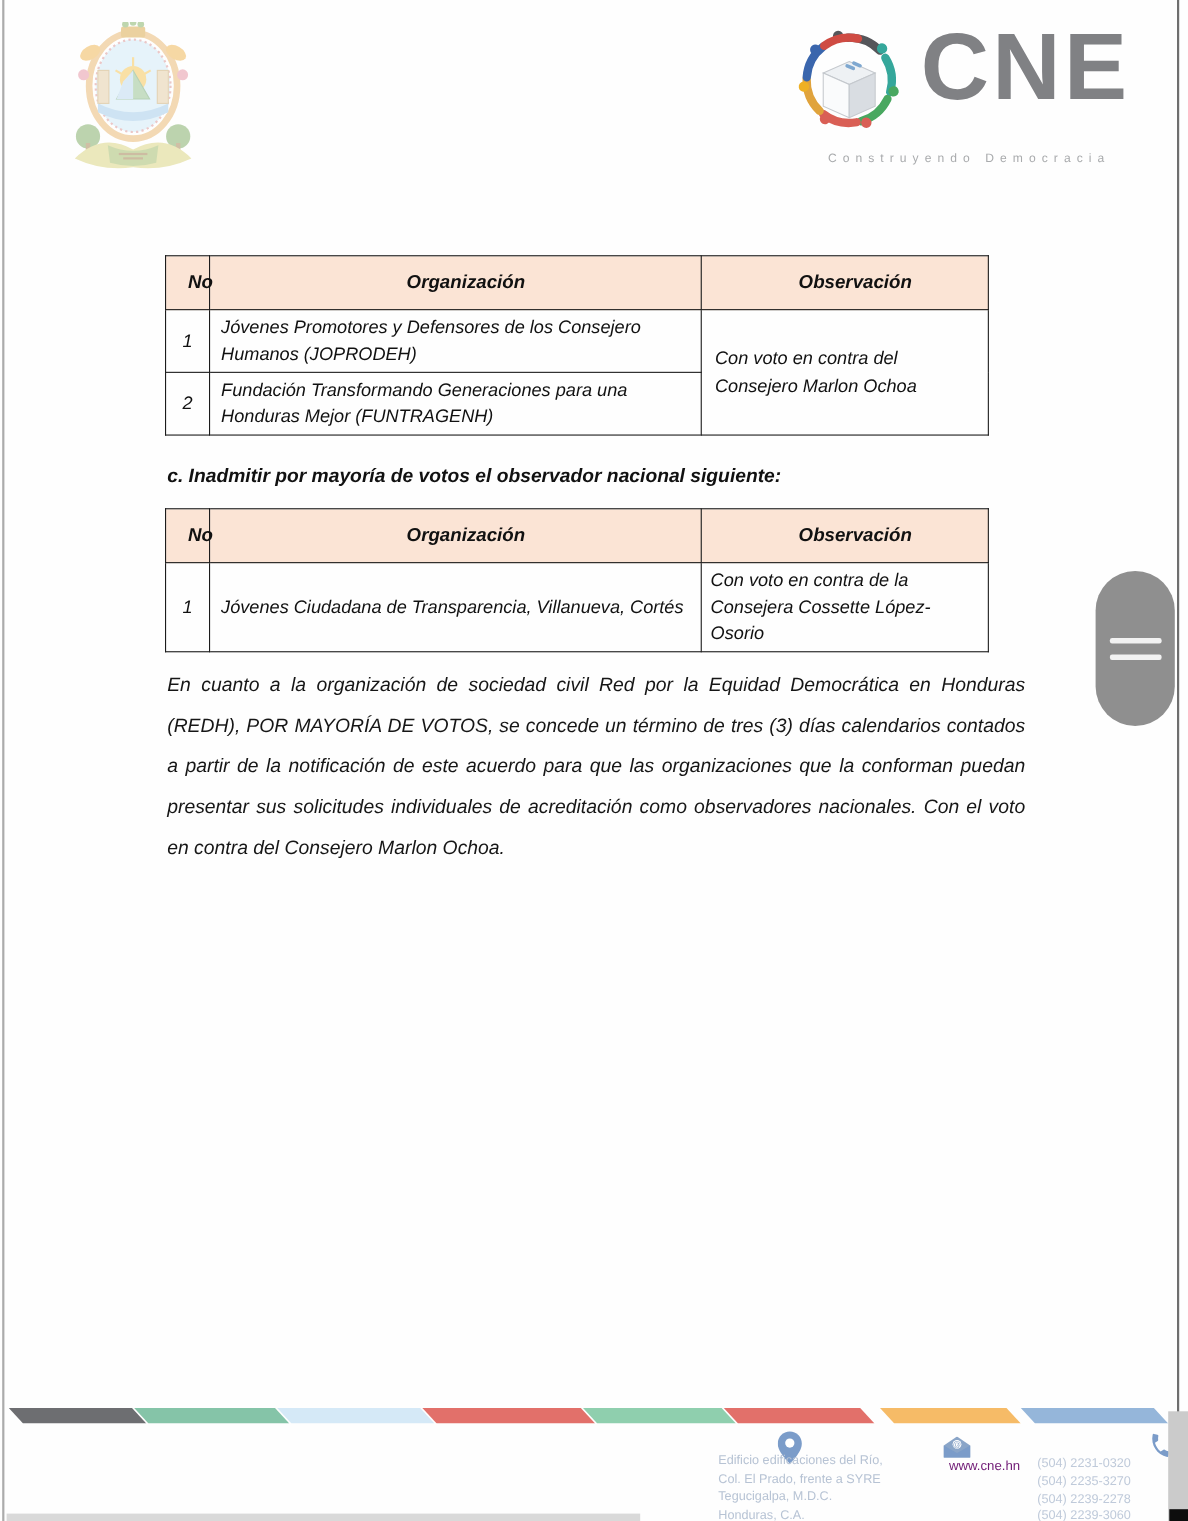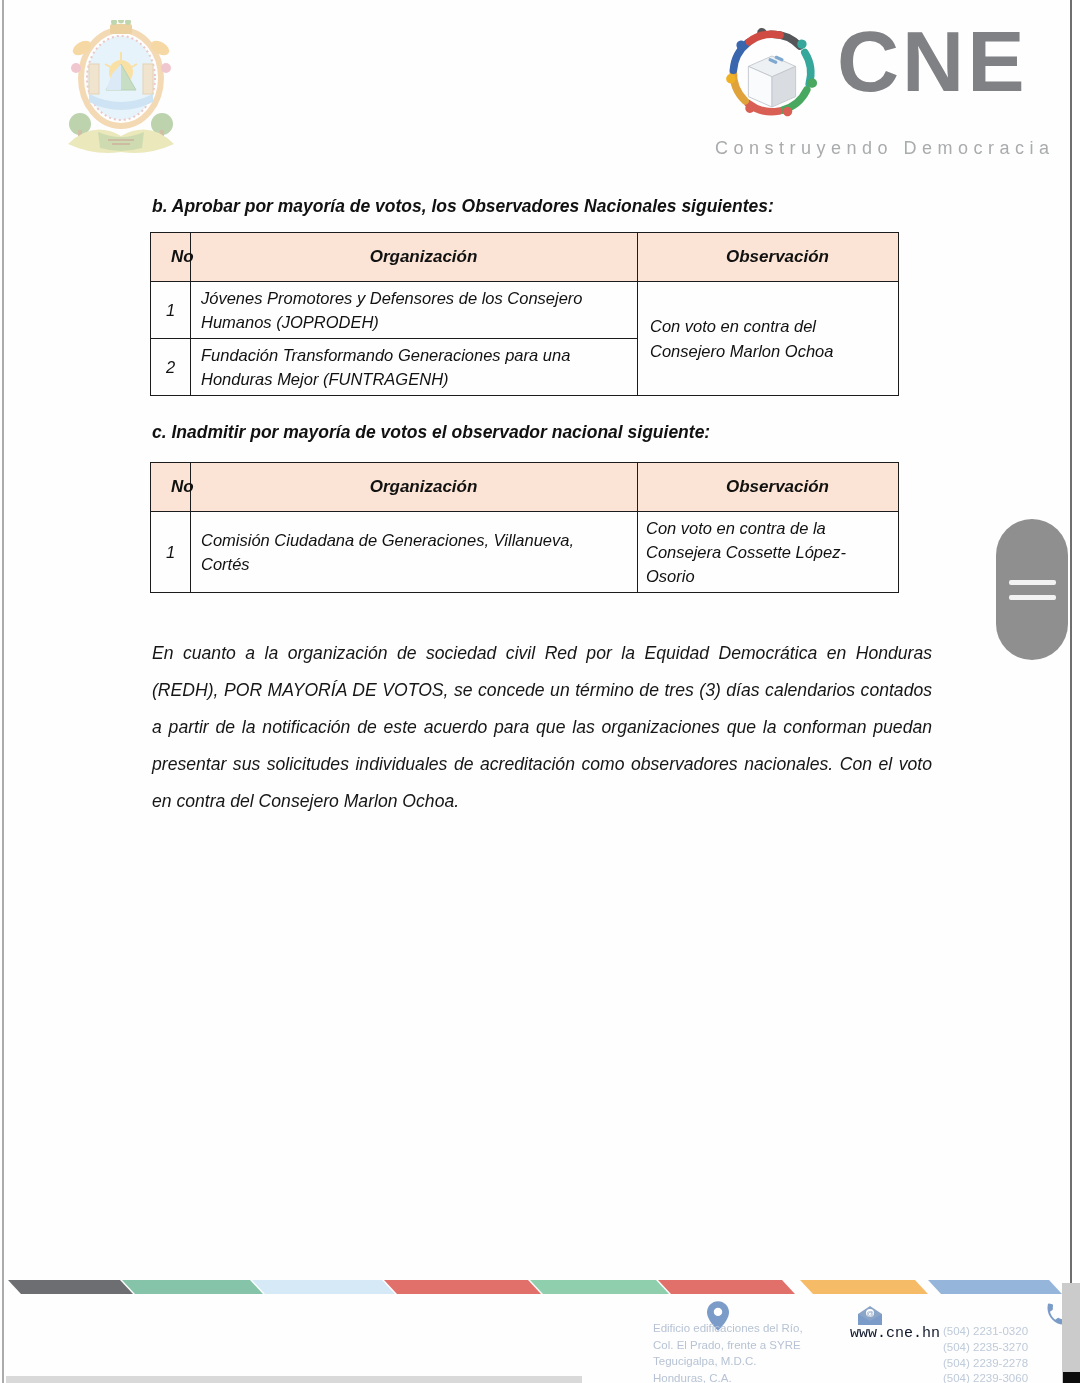--- a/index.html
+++ b/index.html
@@ -14,21 +14,21 @@
   .cne-acronym{
     position:absolute;left:122px;top:-8px;font-size:86px;font-weight:bold;
     color:#808184;letter-spacing:3px;line-height:110px;
   }
   .cne-name{
     position:absolute;left:0;top:100px;width:332px;text-align:center;
     font-size:18px;font-weight:bold;color:#85878a;letter-spacing:1.6px;white-space:nowrap;
   }
   .cne-tagline{
     position:absolute;left:0;top:124px;width:332px;text-align:center;
-    font-size:18px;color:#a9abad;letter-spacing:5.5px;white-space:nowrap;
+    font-size:11px;color:#a9abad;letter-spacing:5.5px;white-space:nowrap;
   }
   
   .doc-heading{
     position:absolute;left:152px;width:800px;font-size:17.5px;font-weight:bold;
     font-style:italic;color:#111;
   }
   .h-b{top:196px;}
   .h-c{top:422px;}
   table.doc{
     position:absolute;left:150px;border-collapse:collapse;table-layout:fixed;
@@ -42,38 +42,38 @@
     text-align:center;height:46px;padding-left:20px;
   }
   td.cell-no{text-align:center;}
   td.cell-org{padding:4px 10px;line-height:24px;}
   td.cell-obs-center{padding:4px 12px;line-height:25px;}
   td.cell-obs-left{text-align:left;padding:4px 8px;line-height:24px;vertical-align:top;}
   .t1 tr.r{height:52px;}
   .t2 tr.r{height:74px;}
   .para{
     position:absolute;left:152px;top:604px;width:780px;font-style:italic;
-    font-size:17.6px;line-height:37px;text-align:justify;color:#161616;margin-top:31px;
+    font-size:17.6px;line-height:37px;text-align:justify;color:#161616;
   }
   
   .edge-handle{
     position:absolute;left:996px;top:519px;width:72px;height:141px;
     background:#8f8f8f;border-radius:36px;display:flex;flex-direction:column;
     align-items:center;justify-content:center;gap:10px;
   }
   .edge-handle .bar{width:47px;height:5px;background:#f2f2f2;border-radius:2px;}
   
   .stripe{position:absolute;left:0;top:1280px;width:1080px;height:14px;}
   .f-addr{
     position:absolute;left:653px;top:1320px;width:170px;font-size:11.5px;
     line-height:16.5px;color:#b7c3d4;
   }
   .f-site{
     position:absolute;left:840px;top:1325px;width:110px;text-align:center;
-    font-size:15px;color:#0f172a;font-family:Liberation Mono, monospace;
+    font-size:12px;color:#701a75;
   }
   .f-phones{
     position:absolute;left:943px;top:1324px;width:130px;font-size:11.5px;
     line-height:15.8px;color:#bfcada;
   }
   .icon-pin{position:absolute;left:707px;top:1301px;}
   .icon-mail{position:absolute;left:857px;top:1306px;}
   .icon-phone{position:absolute;left:1043px;top:1302px;}
   
   .edge-left{position:absolute;left:2px;top:0;width:2px;height:1383px;background:#ababab;}
@@ -170,21 +170,20 @@
       </g>
       <g stroke="#7fa8d0" stroke-width="3.4" stroke-linecap="round">
         <line x1="52" y1="40" x2="58" y2="42.6"></line>
         <line x1="58.5" y1="37.4" x2="64.5" y2="40"></line>
       </g>
     </svg>
     <div class="cne-acronym">CNE</div>
     <div class="cne-tagline">Construyendo Democracia</div>
   </div>
 
-  <div class="doc-heading h-b">b. Aprobar por mayoría de votos, los Observadores Nacionales siguientes:</div>
 
   <table class="doc t1">
     <colgroup>
         <col style="width:40px">
         <col style="width:447px">
         <col style="width:261px">
       </colgroup>
     <tbody>
         <tr>
       <th>No</th>
@@ -212,21 +211,21 @@
         <col style="width:261px">
       </colgroup>
     <tbody>
         <tr>
       <th>No</th>
       <th>Organización</th>
       <th>Observación</th>
     </tr>
     <tr class="r">
       <td class="cell-no">1</td>
-      <td class="cell-org">Comisión Ciudadana de Generaciones, Villanueva, Cortés</td>
+      <td class="cell-org">Jóvenes Ciudadana de Transparencia, Villanueva, Cortés</td>
       <td class="cell-obs-left">Con voto en contra de la Consejera Cossette López-Osorio</td>
     </tr>
   </tbody>
     </table>
 
   <div class="para">En cuanto a la organización de sociedad civil Red por la Equidad Democrática en Honduras (REDH), POR MAYORÍA DE VOTOS, se concede un término de tres (3) días calendarios contados a partir de la notificación de este acuerdo para que las organizaciones que la conforman puedan presentar sus solicitudes individuales de acreditación como observadores nacionales. Con el voto en contra del Consejero Marlon Ochoa.</div>
 
   <div class="edge-handle">
     <div class="bar"></div>
     <div class="bar"></div>

